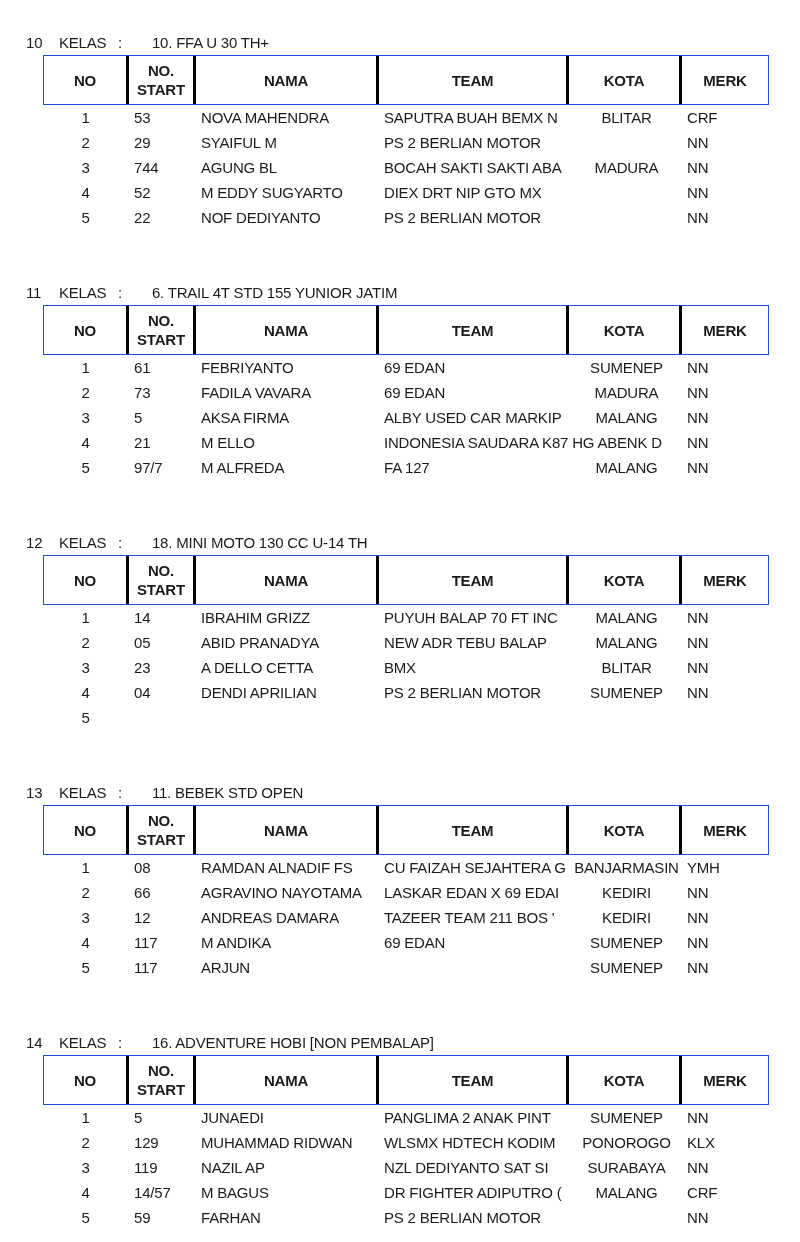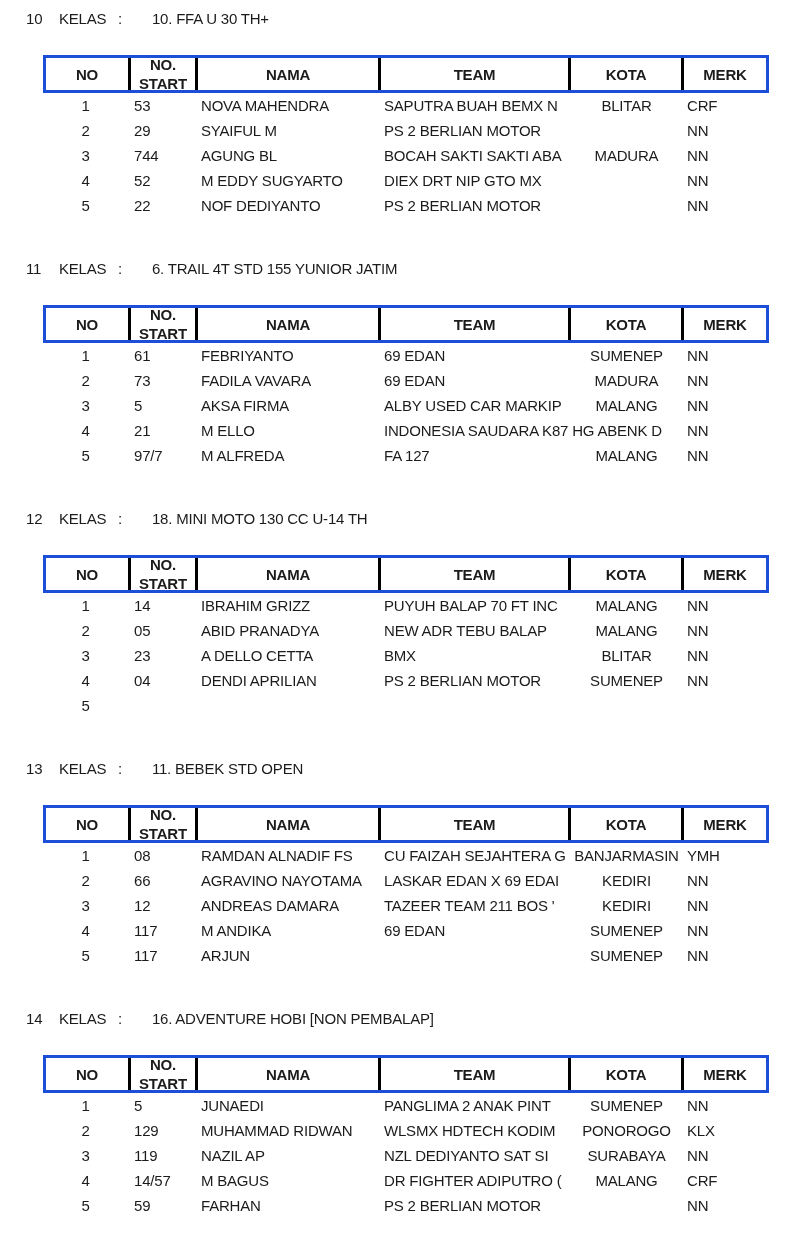--- a/index.html
+++ b/index.html
@@ -17,27 +17,27 @@
     box-sizing: border-box;
   }
   .section-title {
     height: 20px; line-height: 20px;
     font-size: 15px;
     white-space: nowrap;
   }
   .sec-no    { display: inline-block; margin-left: 26px; width: 29px; }
   .sec-kelas { display: inline-block; width: 55px; }
   .sec-colon { display: inline-block; width: 30px; }
-  .sec-name  { display: inline-block; }
+  .sec-name  { display: inline-block; margin-top: 24px; }
 
   .table { margin-left: 43px; margin-top: 26px; width: 726px; }
   .thead {
     display: flex;
-    height: 38px;
-    border: 3px solid #1d4ed8;
+    height: 50px;
+    border: 1px solid #1d4ed8;
     box-sizing: border-box;
     font-weight: bold;
     font-size: 15px;
   }
   .th {
     border-right: 3px solid #000;
     box-sizing: border-box;
     display: flex; flex-direction: column;
     justify-content: center; align-items: center;
     text-align: center;

